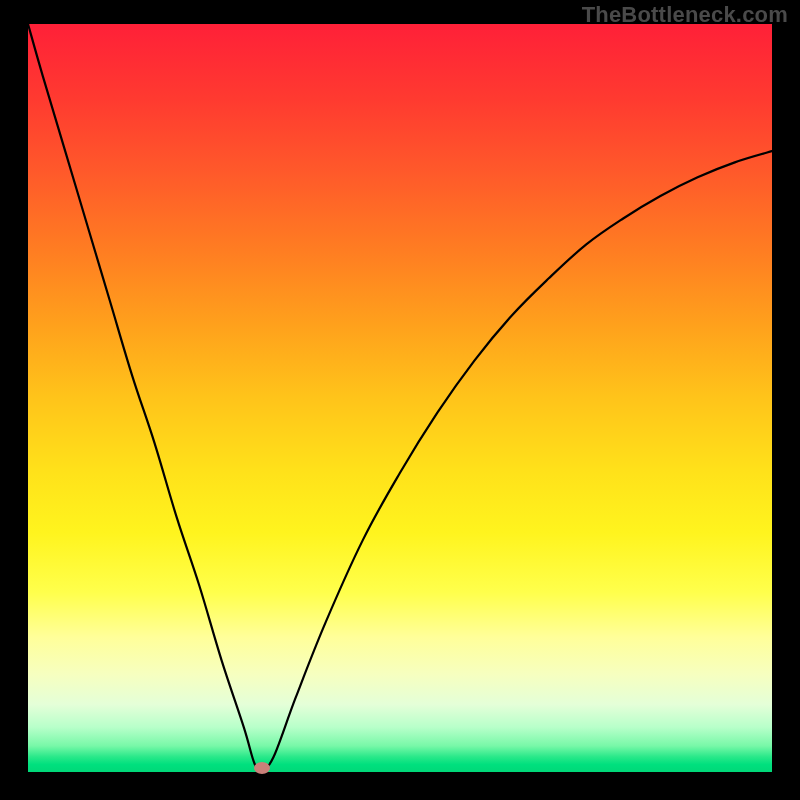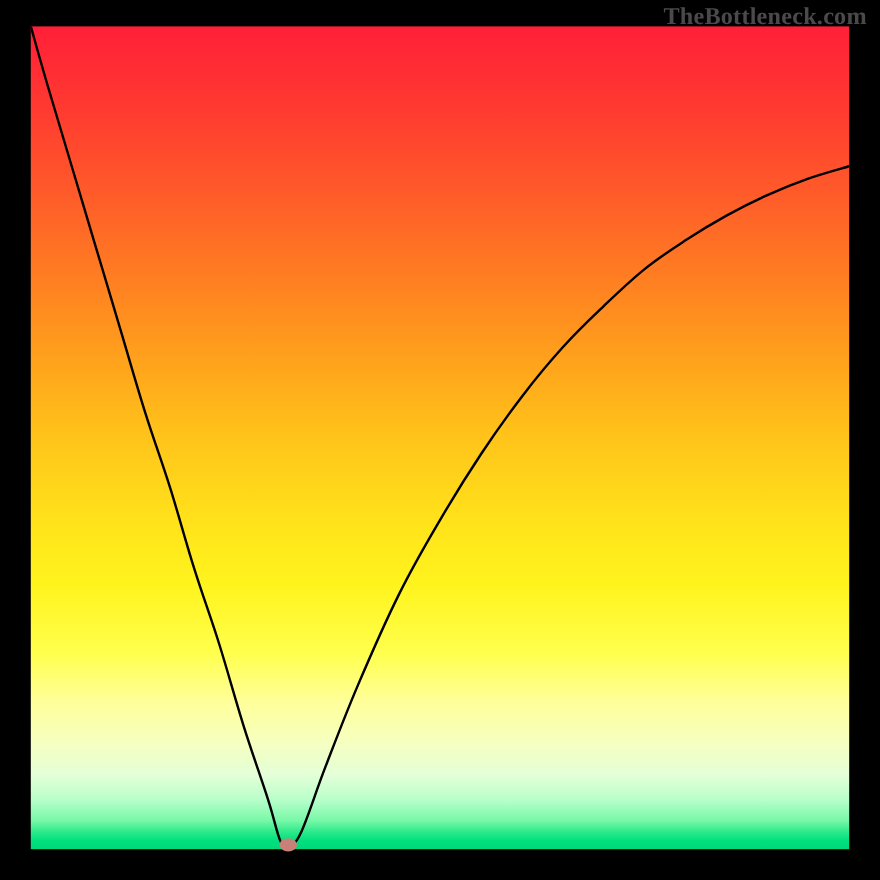--- a/index.html
+++ b/index.html
@@ -19,21 +19,20 @@
   }
   .watermark {
     position: absolute;
     top: 2px;
     right: 12px;
     color: #4a4a4a;
     font-size: 22px;
     font-weight: 600;
     z-index: 20;
     letter-spacing: 0.2px;
-    font-family: Liberation Serif, serif;
   }
   .plot {
     position: absolute;
     left: 28px;
     top: 24px;
     width: 744px;
     height: 748px;
     background: linear-gradient(to bottom,
       #ff2038 0%,
       #ff3a30 10%,

